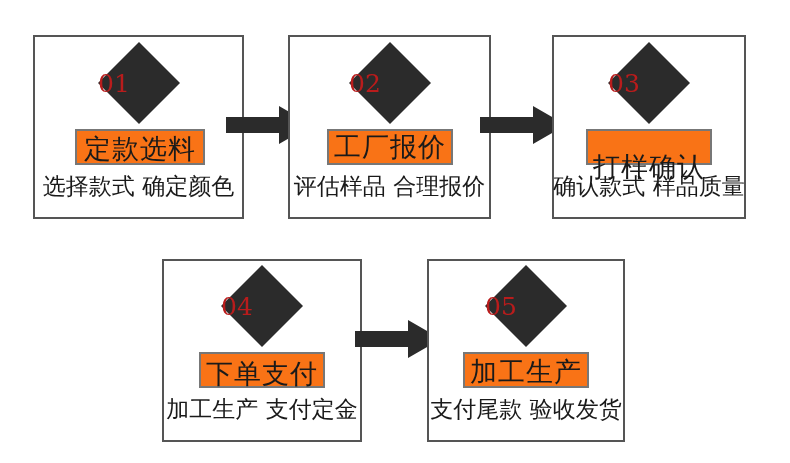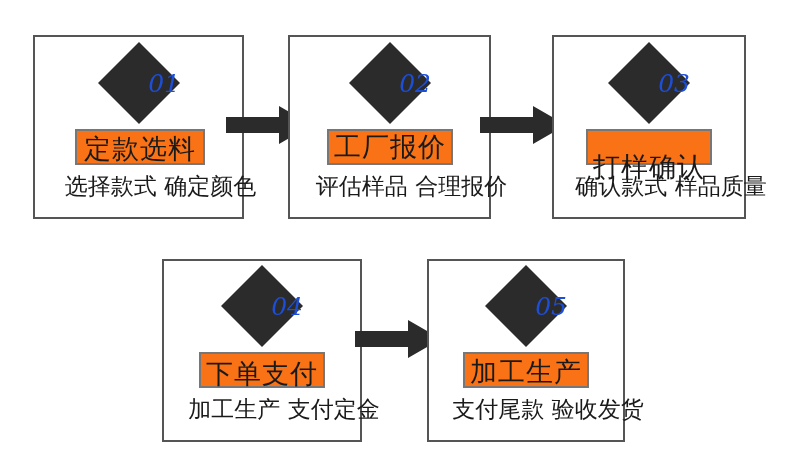--- a/index.html
+++ b/index.html
@@ -30,27 +30,26 @@
   .diamond {
     position: absolute;
     width: 58px;
     height: 58px;
     background: #2b2b2b;
     transform: rotate(45deg);
   }
   .diamond-num {
     position: absolute;
     width: 82px;
-    text-align: right;
-    color: #1d4ed8;
+    text-align: left;
+    color: #b91c1c;
     font-size: 25px;
     font-family: "DejaVu Serif", "Liberation Serif", serif;
     letter-spacing: 0px;
     line-height: 1;
-    font-style: italic;
   }
 
   
   .title-chip {
     position: absolute;
     box-sizing: border-box;
     border: 2px solid #777777;
     background: #f97316;
     text-align: center;
     color: #1a1a1a;
@@ -63,21 +62,20 @@
 
   
   .desc {
     position: absolute;
     text-align: center;
     color: #1a1a1a;
     font-size: 23px;
     line-height: 28px;
     white-space: nowrap;
     font-family: "DejaVu Sans", "Liberation Sans", sans-serif;
-    margin-left: 22px;
   }
 
   
   .arrow {
     position: absolute;
     display: block;
   }
 </style>
 </head>
 <body>

